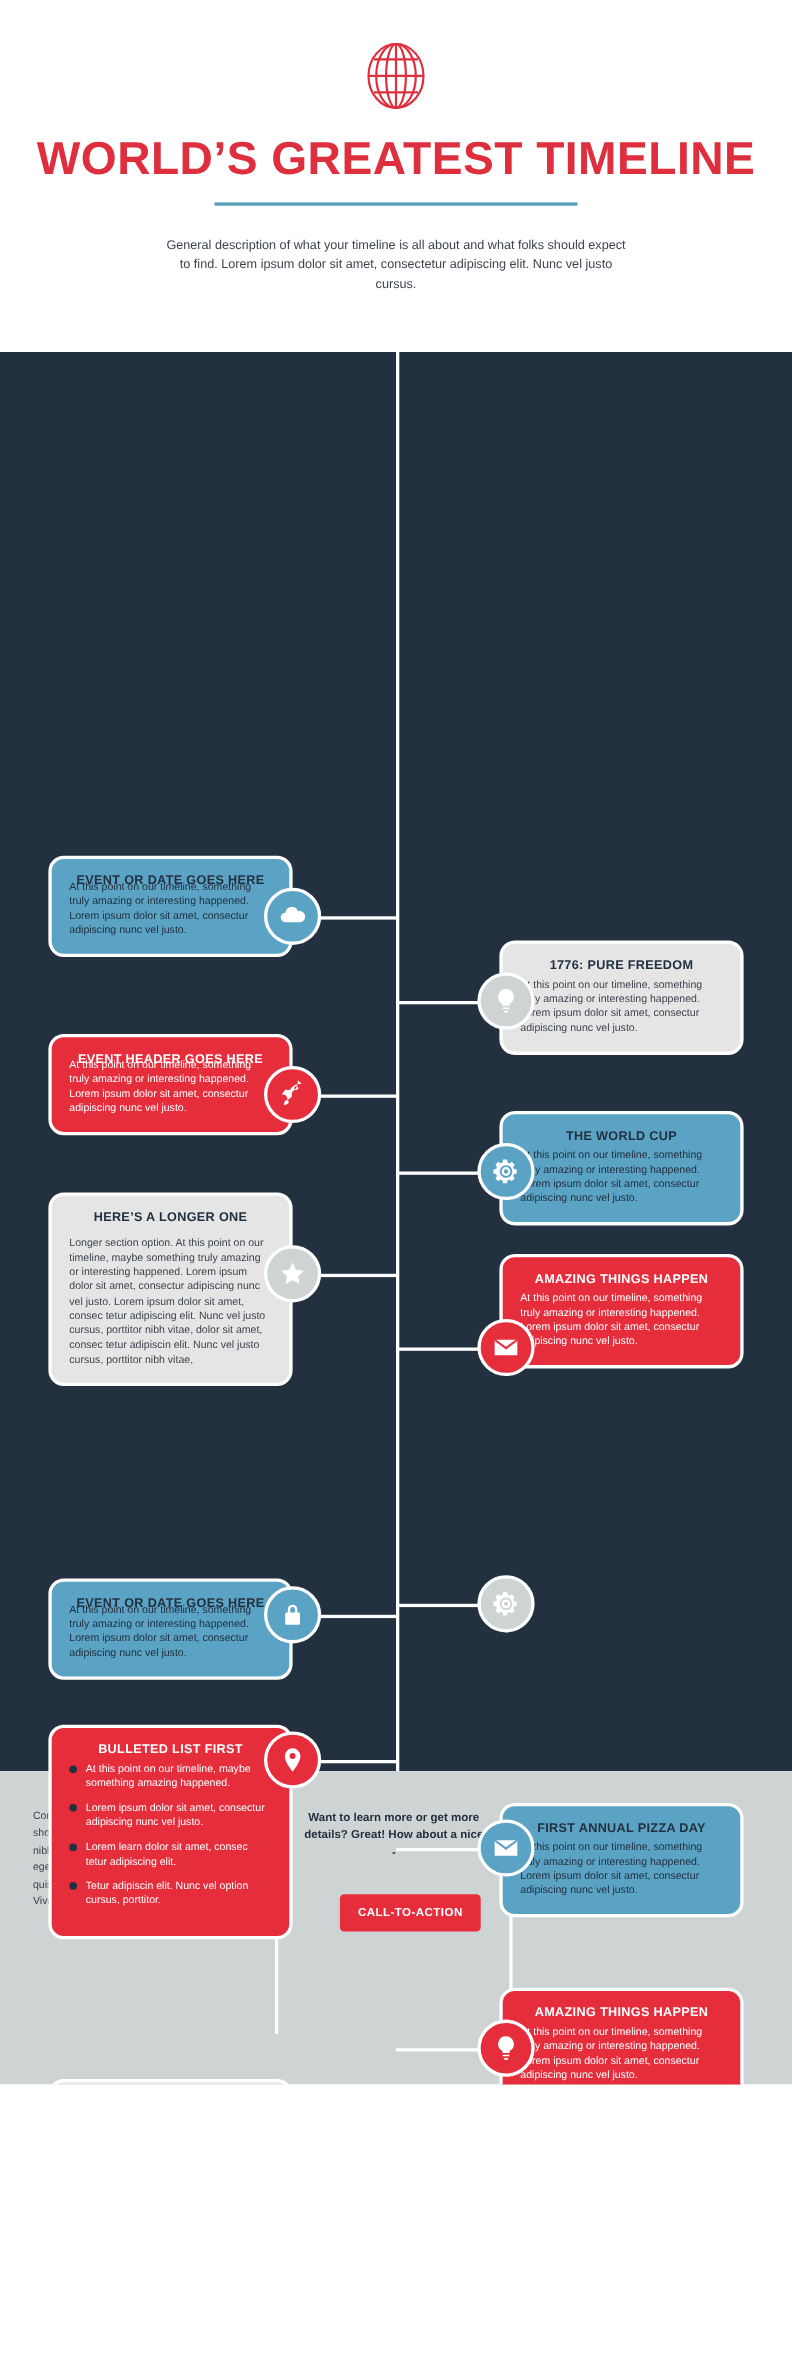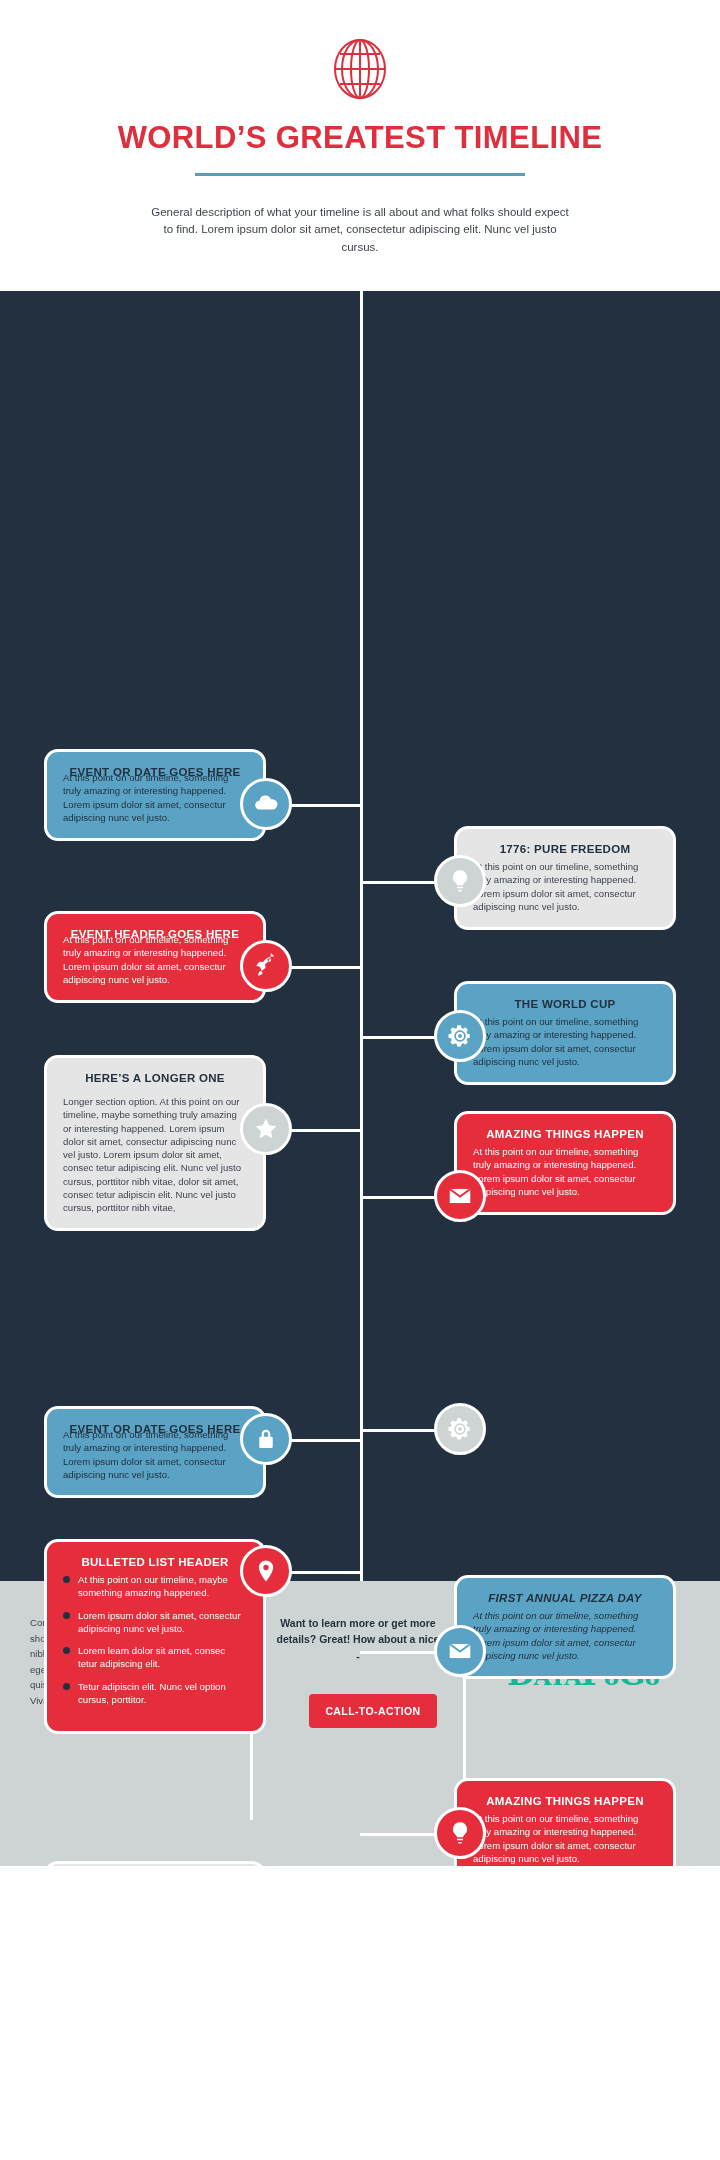--- a/index.html
+++ b/index.html
@@ -13,33 +13,33 @@
 
   
   .header {
     background: #ffffff;
     padding: 38px 0 34px 0;
     text-align: center;
   }
   .globe-wrap { display: flex; justify-content: center; margin-bottom: 22px; }
   .page-title {
     color: #dd2f3e;
-    font-size: 31px;
+    font-size: 42px;
     font-weight: bold;
     letter-spacing: 0.4px;
     line-height: 1.05;
   }
   .title-rule {
     width: 330px;
     height: 3px;
     background: #5b9cb8;
     margin: 18px auto 0 auto;
   }
   .header-desc {
-    margin: 28px auto 0 auto;
+    margin: 28px auto 17px auto;
     width: 420px;
     color: #3d4450;
     font-size: 11.5px;
     line-height: 1.55;
   }
 
   
   .timeline {
     background: #22303f;
     position: relative;
@@ -294,35 +294,35 @@
     <div class="card-title">EVENT OR DATE GOES HERE</div>
     <div class="card-body">At this point on our timeline, something truly amazing or interesting happened. Lorem ipsum dolor sit amet, consectur adipiscing nunc vel justo.</div>
   </div>
   <div class="bubble blue" style="left:240px; top:1122px;">
     <svg viewBox="0 0 24 24" aria-hidden="true">
         <path d="M17 10h-1V7.5a4 4 0 0 0-8 0V10H7a1.2 1.2 0 0 0-1.2 1.2v8A1.2 1.2 0 0 0 7 20.4h10a1.2 1.2 0 0 0 1.2-1.2v-8A1.2 1.2 0 0 0 17 10zm-7-2.5a2 2 0 0 1 4 0V10h-4z"></path>
       </svg>
   </div>
 
   <div class="card left red" style="top:1248px; padding-bottom:16px;">
-    <div class="card-title">BULLETED LIST HEADER</div>
+    <div class="card-title">BULLETED LIST FIRST</div>
     <ul class="bullets">
       <li>At this point on our timeline, maybe something amazing happened.</li>
       <li>Lorem ipsum dolor sit amet, consectur adipiscing nunc vel justo.</li>
       <li>Lorem learn dolor sit amet, consec tetur adipiscing elit.</li>
       <li>Tetur adipiscin elit. Nunc vel option cursus, porttitor.</li>
     </ul>
   </div>
   <div class="bubble red" style="left:240px; top:1254px;">
     <svg viewBox="0 0 24 24" aria-hidden="true">
         <path d="M12 2.2a6.6 6.6 0 0 0-6.6 6.6c0 4.9 6.6 12.9 6.6 12.9s6.6-8 6.6-12.9A6.6 6.6 0 0 0 12 2.2zm0 9a2.5 2.5 0 1 1 0-5 2.5 2.5 0 0 1 0 5z"></path>
       </svg>
   </div>
 
-  <div class="card right blue tight" style="top:1284px;font-style:italic;">
+  <div class="card right blue tight" style="top:1319px;">
     <div class="card-title">FIRST ANNUAL PIZZA DAY</div>
     <div class="card-body" style="margin-top:4px;">At this point on our timeline, something truly amazing or interesting happened. Lorem ipsum dolor sit amet, consectur adipiscing nunc vel justo.</div>
   </div>
   <div class="bubble blue" style="left:434px; top:1334px;">
     <svg viewBox="0 0 24 24" aria-hidden="true">
         <path d="M2.5 5.5h19v13h-19z" fill="#fff"></path>
         <path d="M2.5 5.5l9.5 7 9.5-7" fill="none" stroke="#5ba3c4" stroke-width="1.8"></path>
       </svg>
   </div>
 

